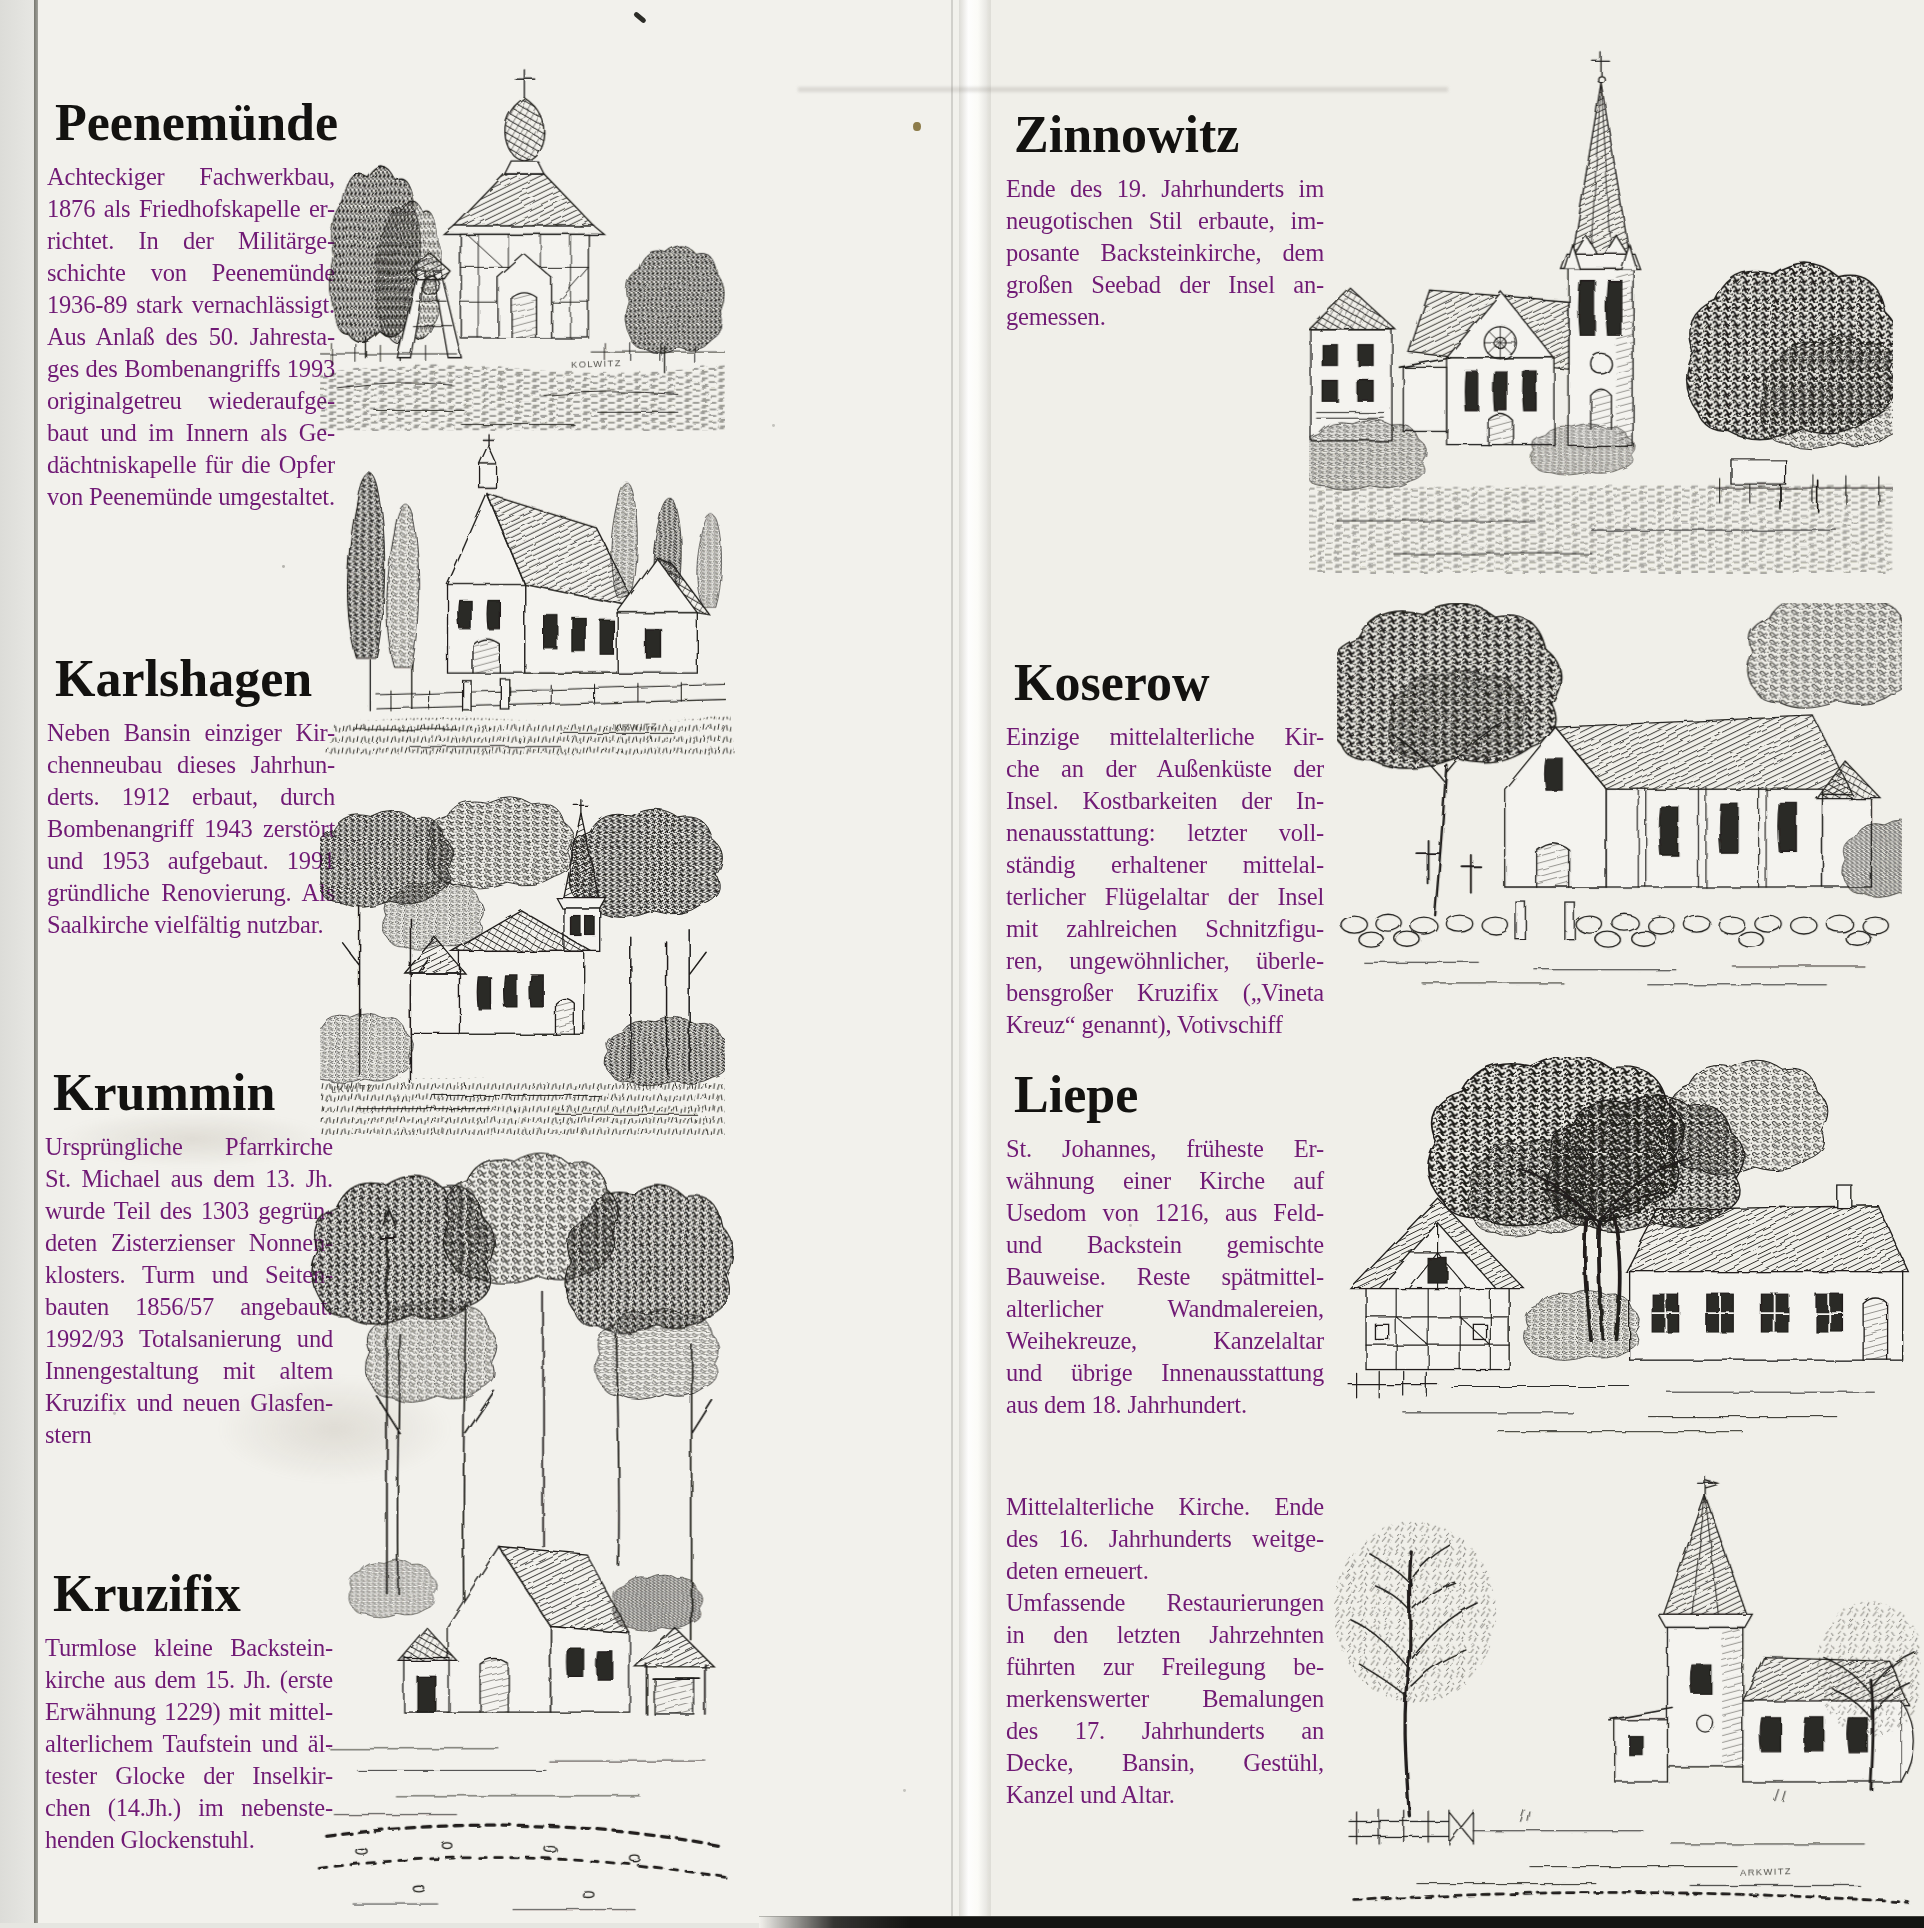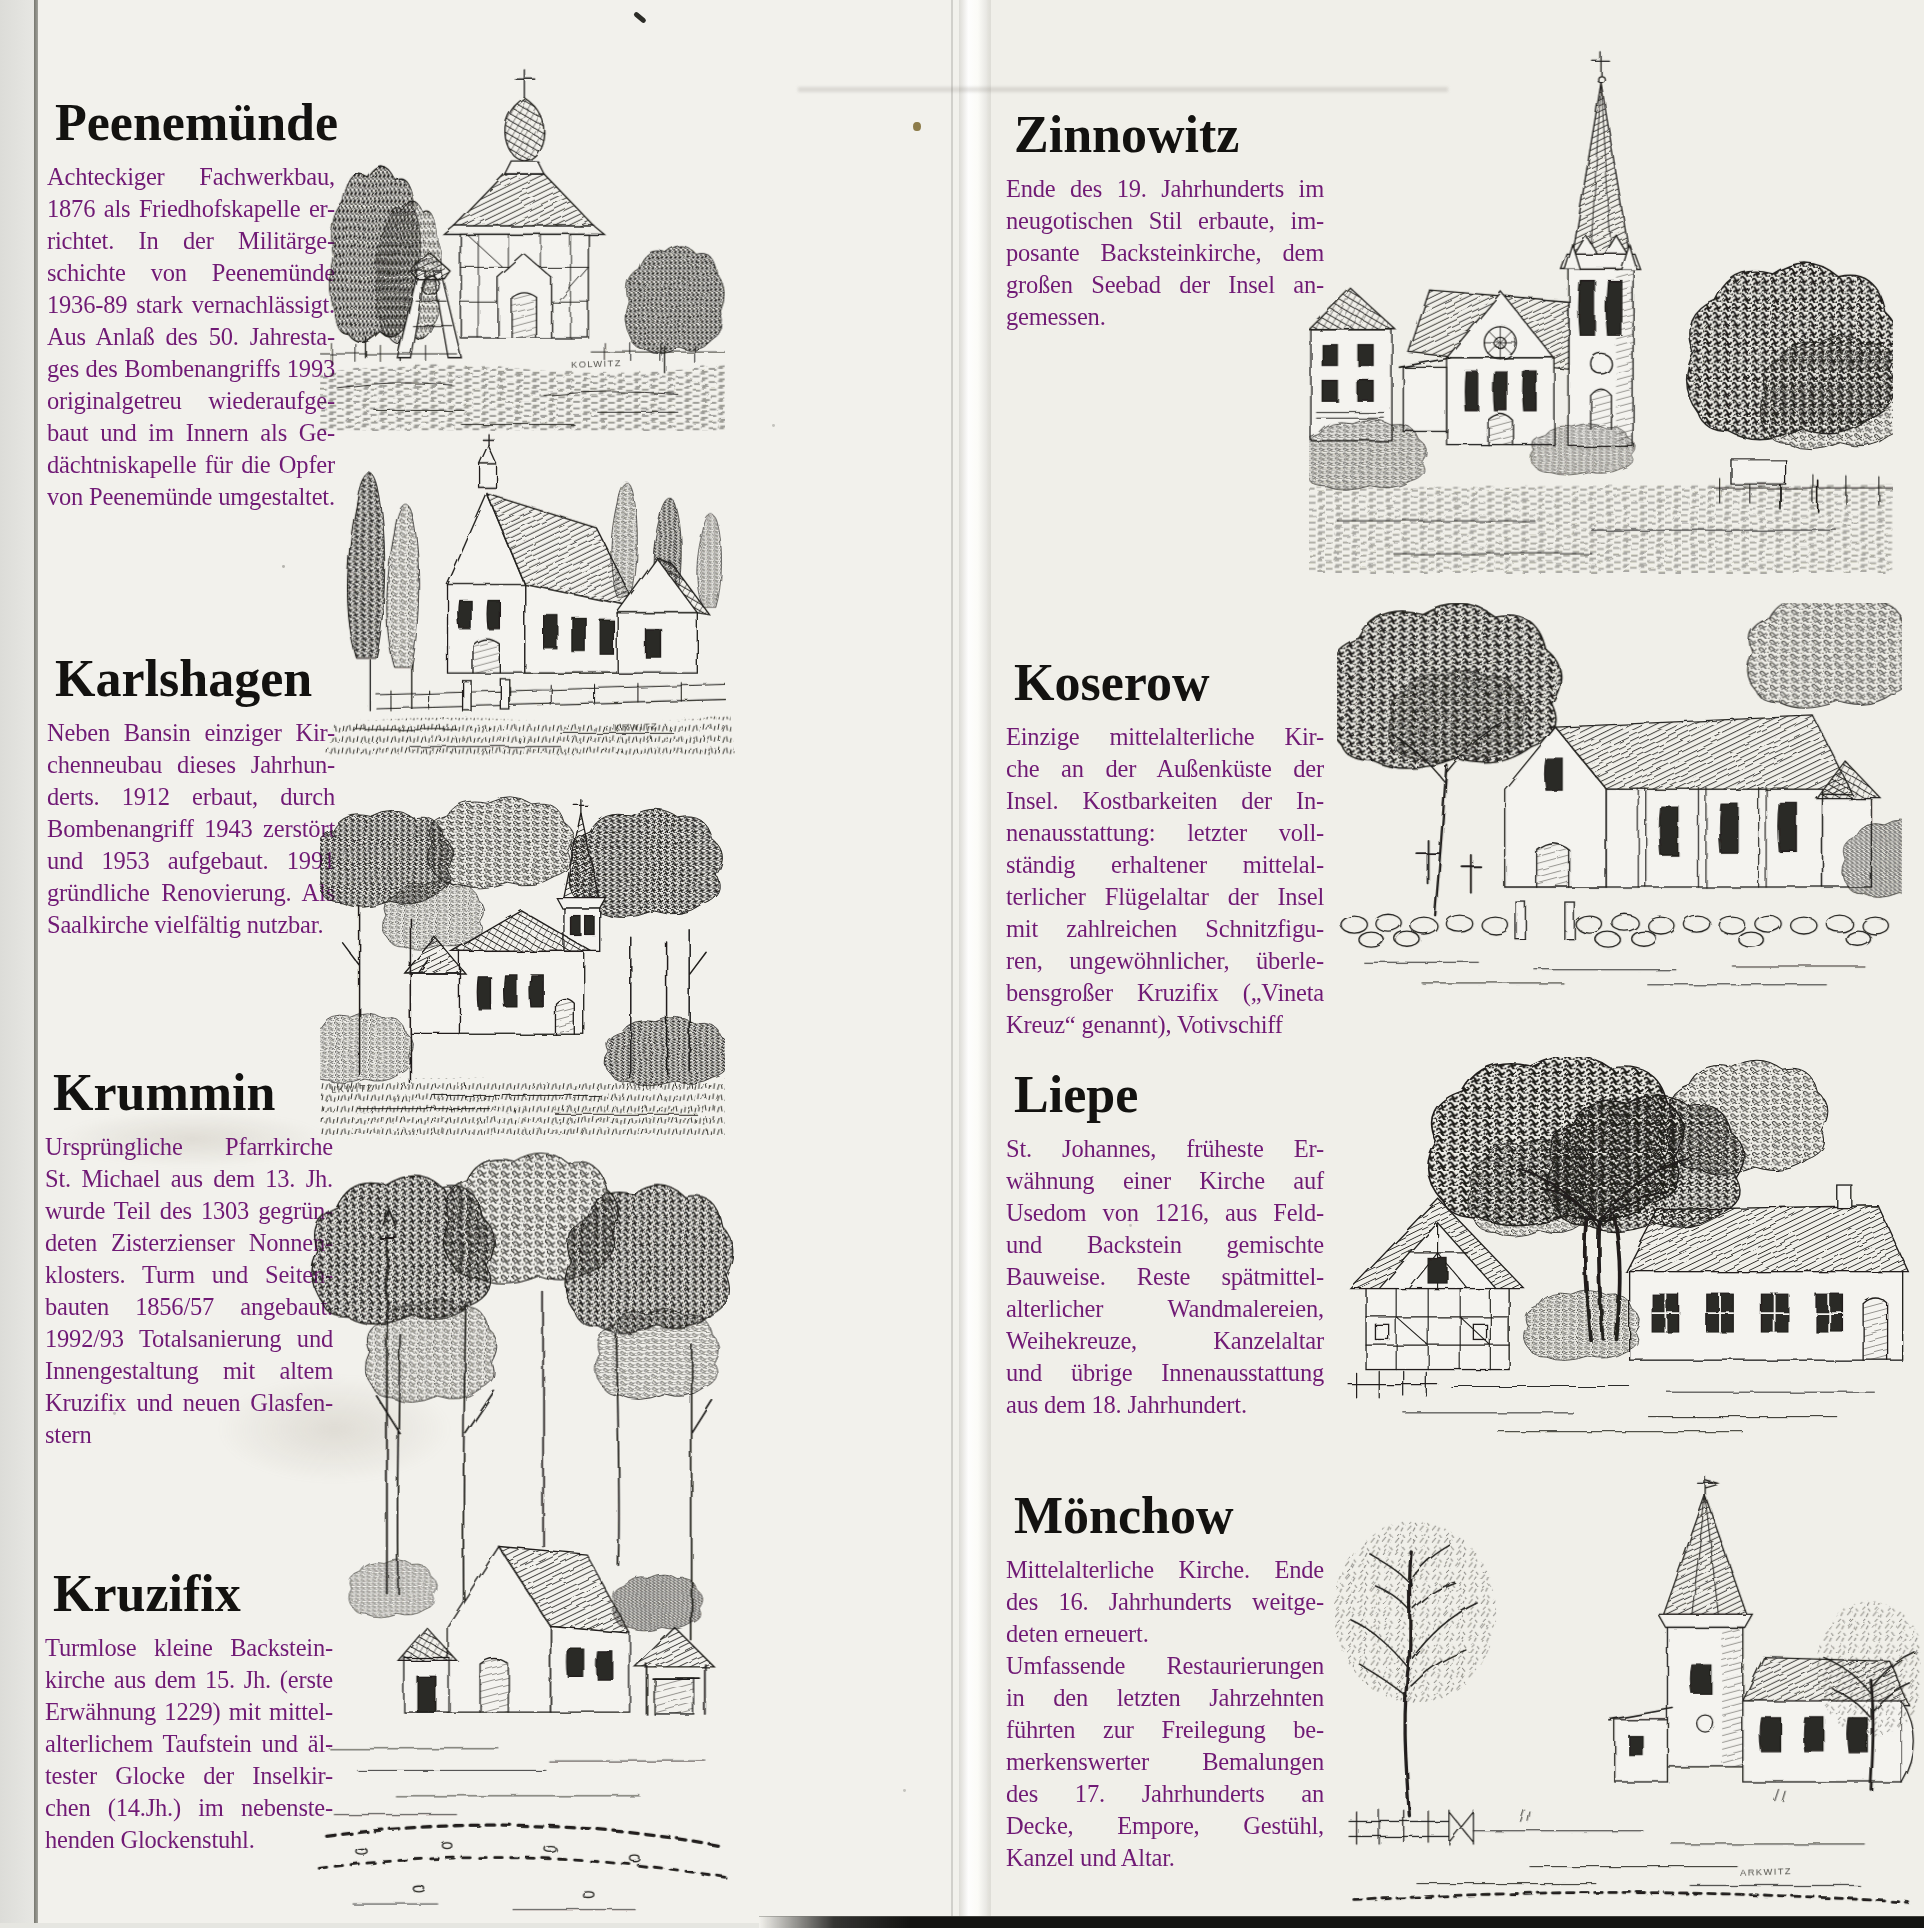--- a/index.html
+++ b/index.html
@@ -189,31 +189,30 @@
       <div class="bl">und Backstein gemischte</div>
       <div class="bl">Bauweise. Reste spätmittel-</div>
       <div class="bl">alterlicher Wandmalereien,</div>
       <div class="bl">Weihekreuze, Kanzelaltar</div>
       <div class="bl">und übrige Innenausstattung</div>
       <div class="bl end">aus dem 18. Jahrhundert.</div>
     </div>
 </section>
 
 <section class="sec" style="left:1006px;top:1480px">
-  <h2 class="title">Mönchow</h2>
   <div class="body w-right">
       <div class="bl">Mittelalterliche Kirche. Ende</div>
       <div class="bl">des 16. Jahrhunderts weitge-</div>
       <div class="bl end">deten erneuert.</div>
       <div class="bl">Umfassende Restaurierungen</div>
       <div class="bl">in den letzten Jahrzehnten</div>
       <div class="bl">führten zur Freilegung be-</div>
       <div class="bl">merkenswerter Bemalungen</div>
       <div class="bl">des 17. Jahrhunderts an</div>
-      <div class="bl">Decke, Empore, Gestühl,</div>
+      <div class="bl">Decke, Bansin, Gestühl,</div>
       <div class="bl end">Kanzel und Altar.</div>
     </div>
 </section>
 
 <svg class="sk" style="left:320px;top:64px" width="405" height="367" viewBox="0 0 430 390">
 <g filter="url(#wob)" stroke="#201f1c" fill="none" stroke-width="1.4" stroke-linecap="round">
   <use href="#blob" transform="translate(5,95) scale(0.62,1.55)" fill="url(#leafD)" stroke-width="1"></use>
   <use href="#blob" transform="translate(55,135) scale(0.45,1.25)" fill="url(#leaf)" stroke-width="1"></use>
   <path d="M48 290 v22 M85 295 v20"></path>
   <use href="#blob" transform="translate(318,185) scale(0.68,0.95)" fill="url(#leafD)" stroke-width="1"></use>

